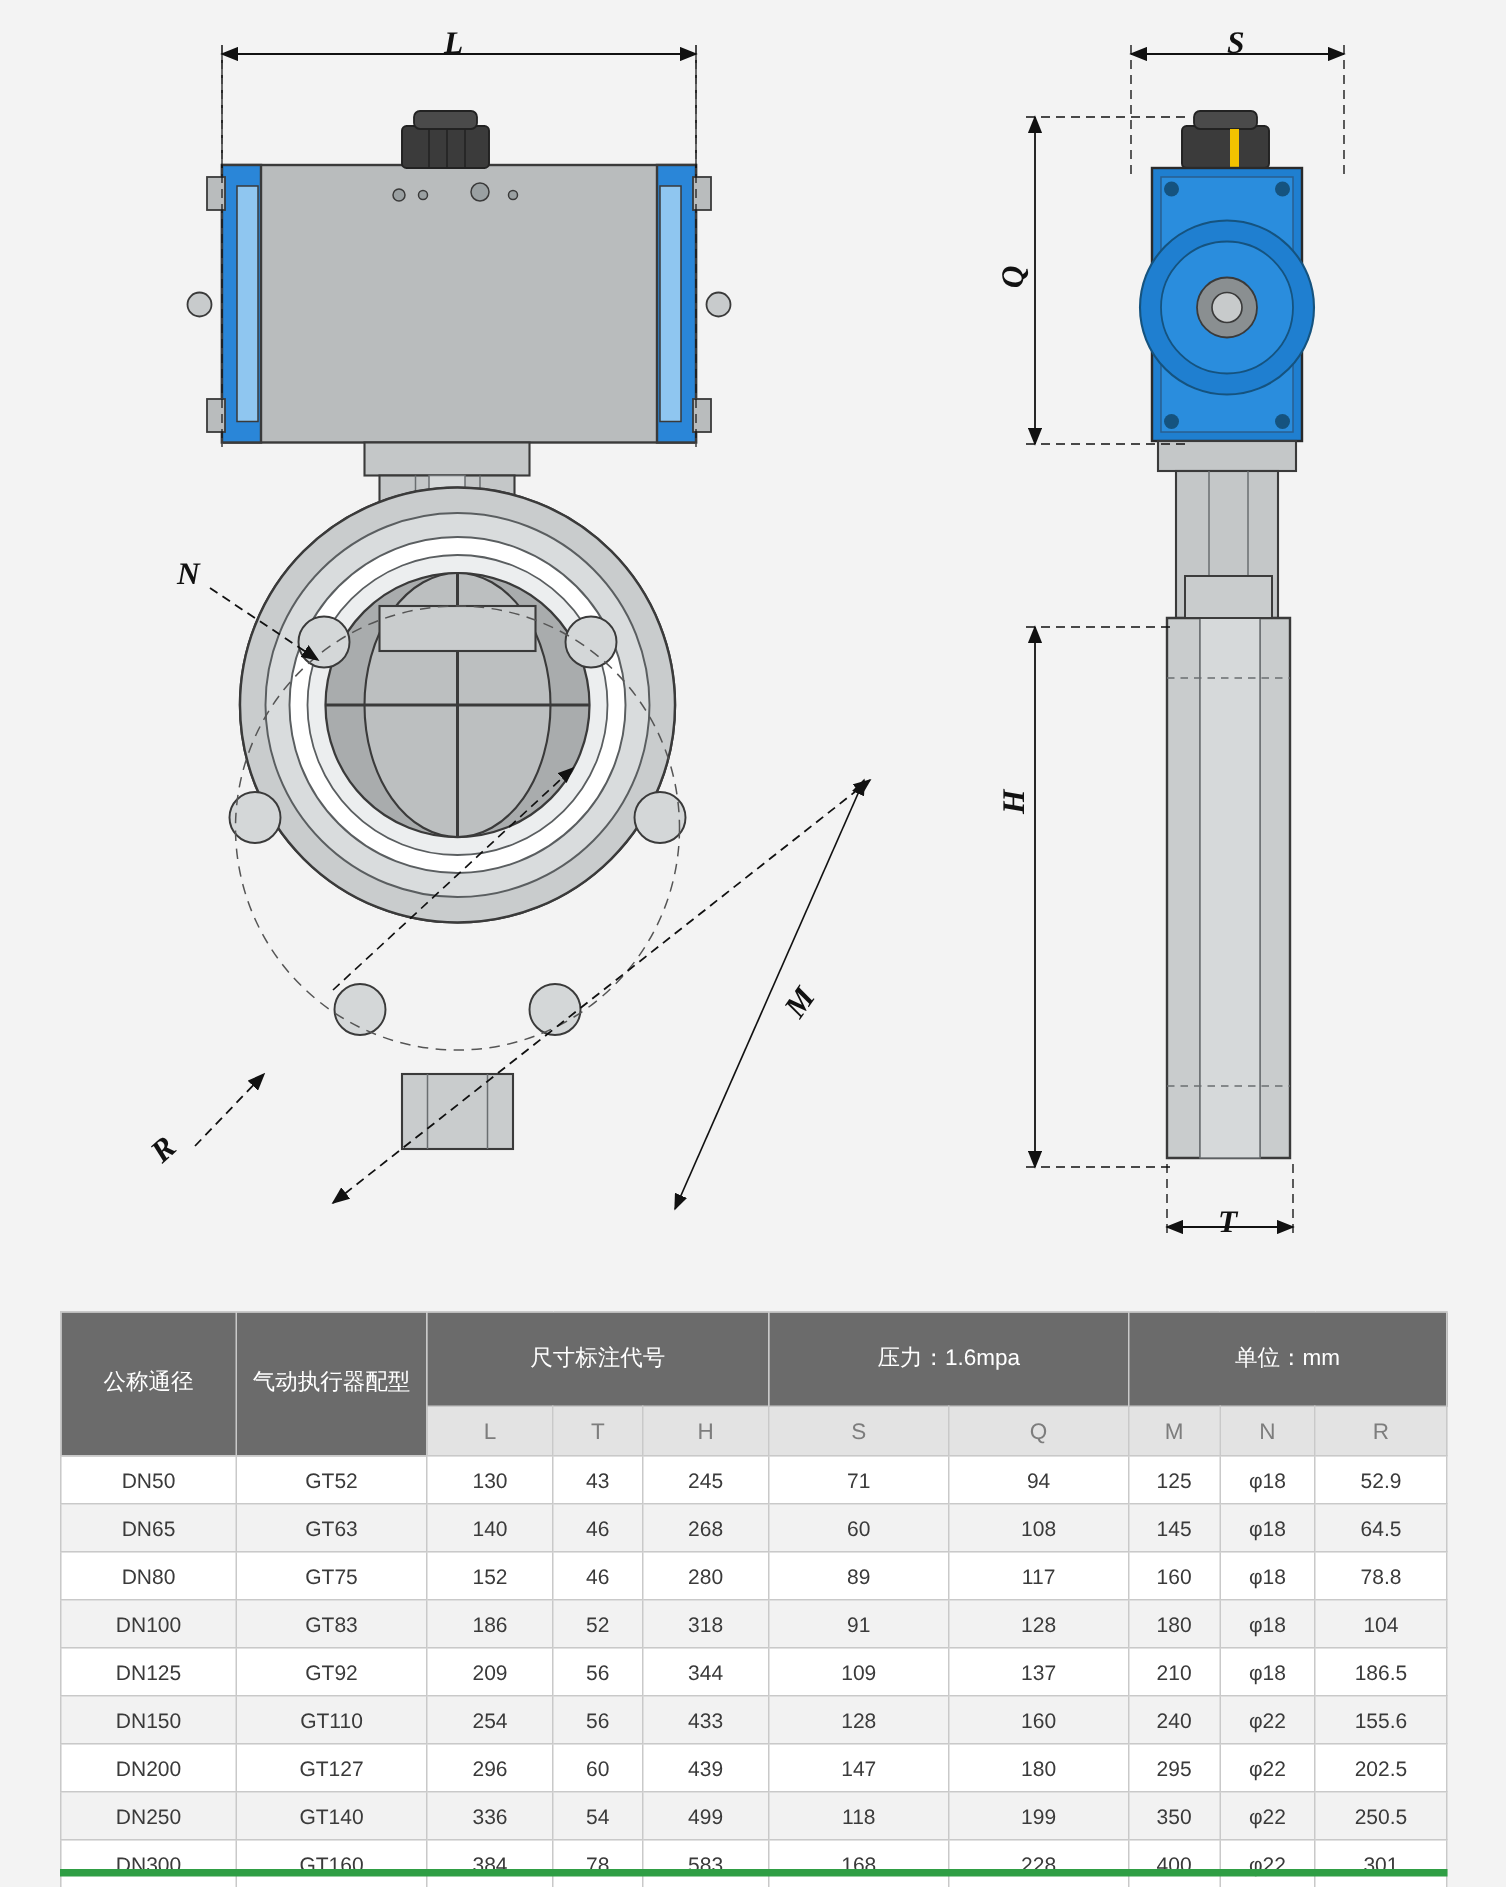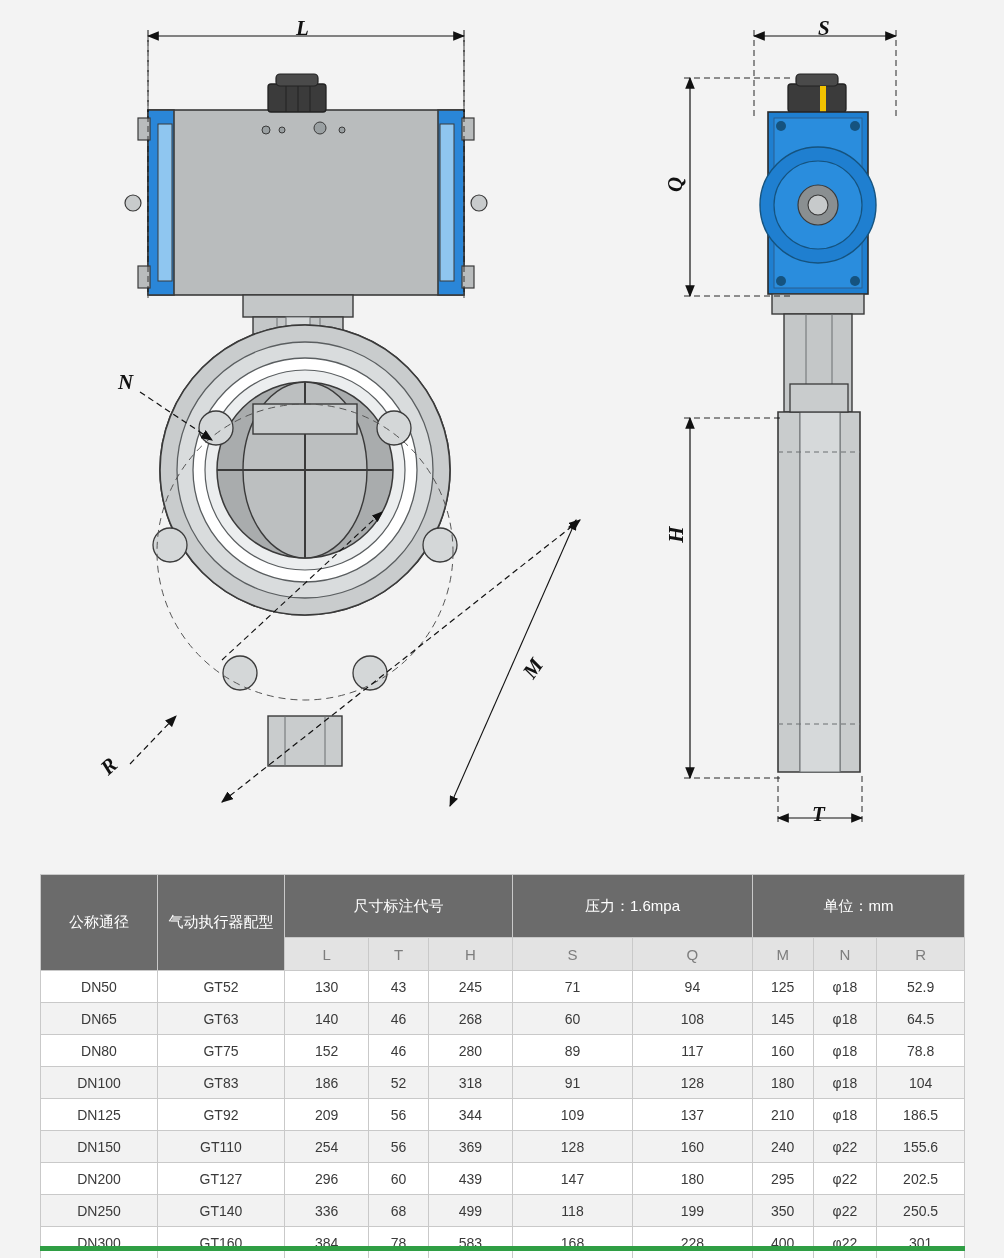--- a/index.html
+++ b/index.html
@@ -303,21 +303,21 @@
             <td>137</td>
             <td>210</td>
             <td>φ18</td>
             <td>186.5</td>
           </tr>
           <tr>
             <td>DN150</td>
             <td>GT110</td>
             <td>254</td>
             <td>56</td>
-            <td>369</td>
+            <td>433</td>
             <td>128</td>
             <td>160</td>
             <td>240</td>
             <td>φ22</td>
             <td>155.6</td>
           </tr>
           <tr>
             <td>DN200</td>
             <td>GT127</td>
             <td>296</td>
@@ -326,21 +326,21 @@
             <td>147</td>
             <td>180</td>
             <td>295</td>
             <td>φ22</td>
             <td>202.5</td>
           </tr>
           <tr>
             <td>DN250</td>
             <td>GT140</td>
             <td>336</td>
-            <td>68</td>
+            <td>54</td>
             <td>499</td>
             <td>118</td>
             <td>199</td>
             <td>350</td>
             <td>φ22</td>
             <td>250.5</td>
           </tr>
           <tr>
             <td>DN300</td>
             <td>GT160</td>

